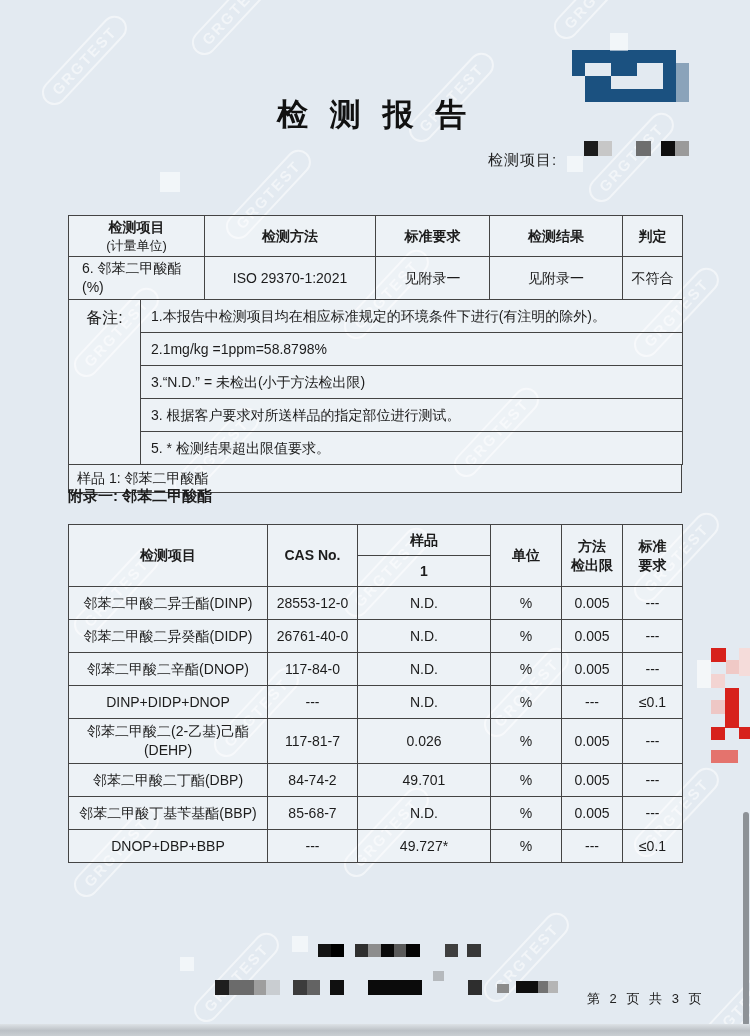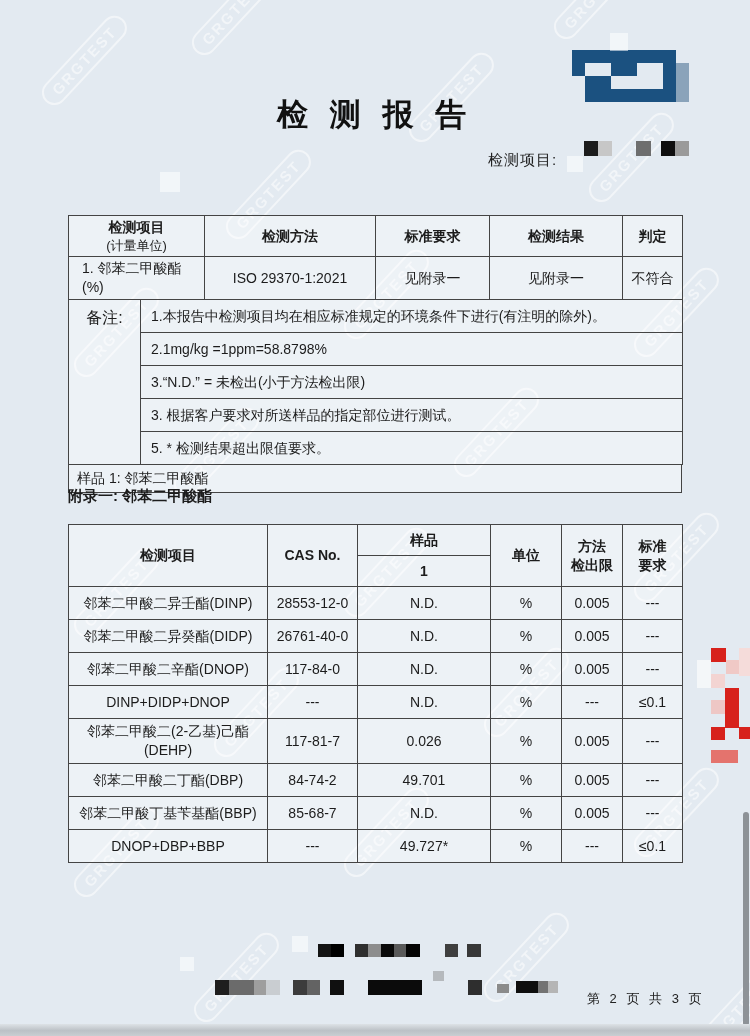--- a/index.html
+++ b/index.html
@@ -157,21 +157,21 @@
         <td>
           <div>检测项目</div>
           <div class="sub">(计量单位)</div>
         </td>
         <td>检测方法</td>
         <td>标准要求</td>
         <td>检测结果</td>
         <td>判定</td>
       </tr>
       <tr class="datarow">
-        <td class="cell-left">1. 邻苯二甲酸酯(%)</td>
+        <td class="cell-left">6. 邻苯二甲酸酯(%)</td>
         <td>ISO 29370-1:2021</td>
         <td>见附录一</td>
         <td>见附录一</td>
         <td>不符合</td>
       </tr>
     </tbody>
       </table>
     <table class="tnotes">
       <colgroup>
           <col style="width:72px">

